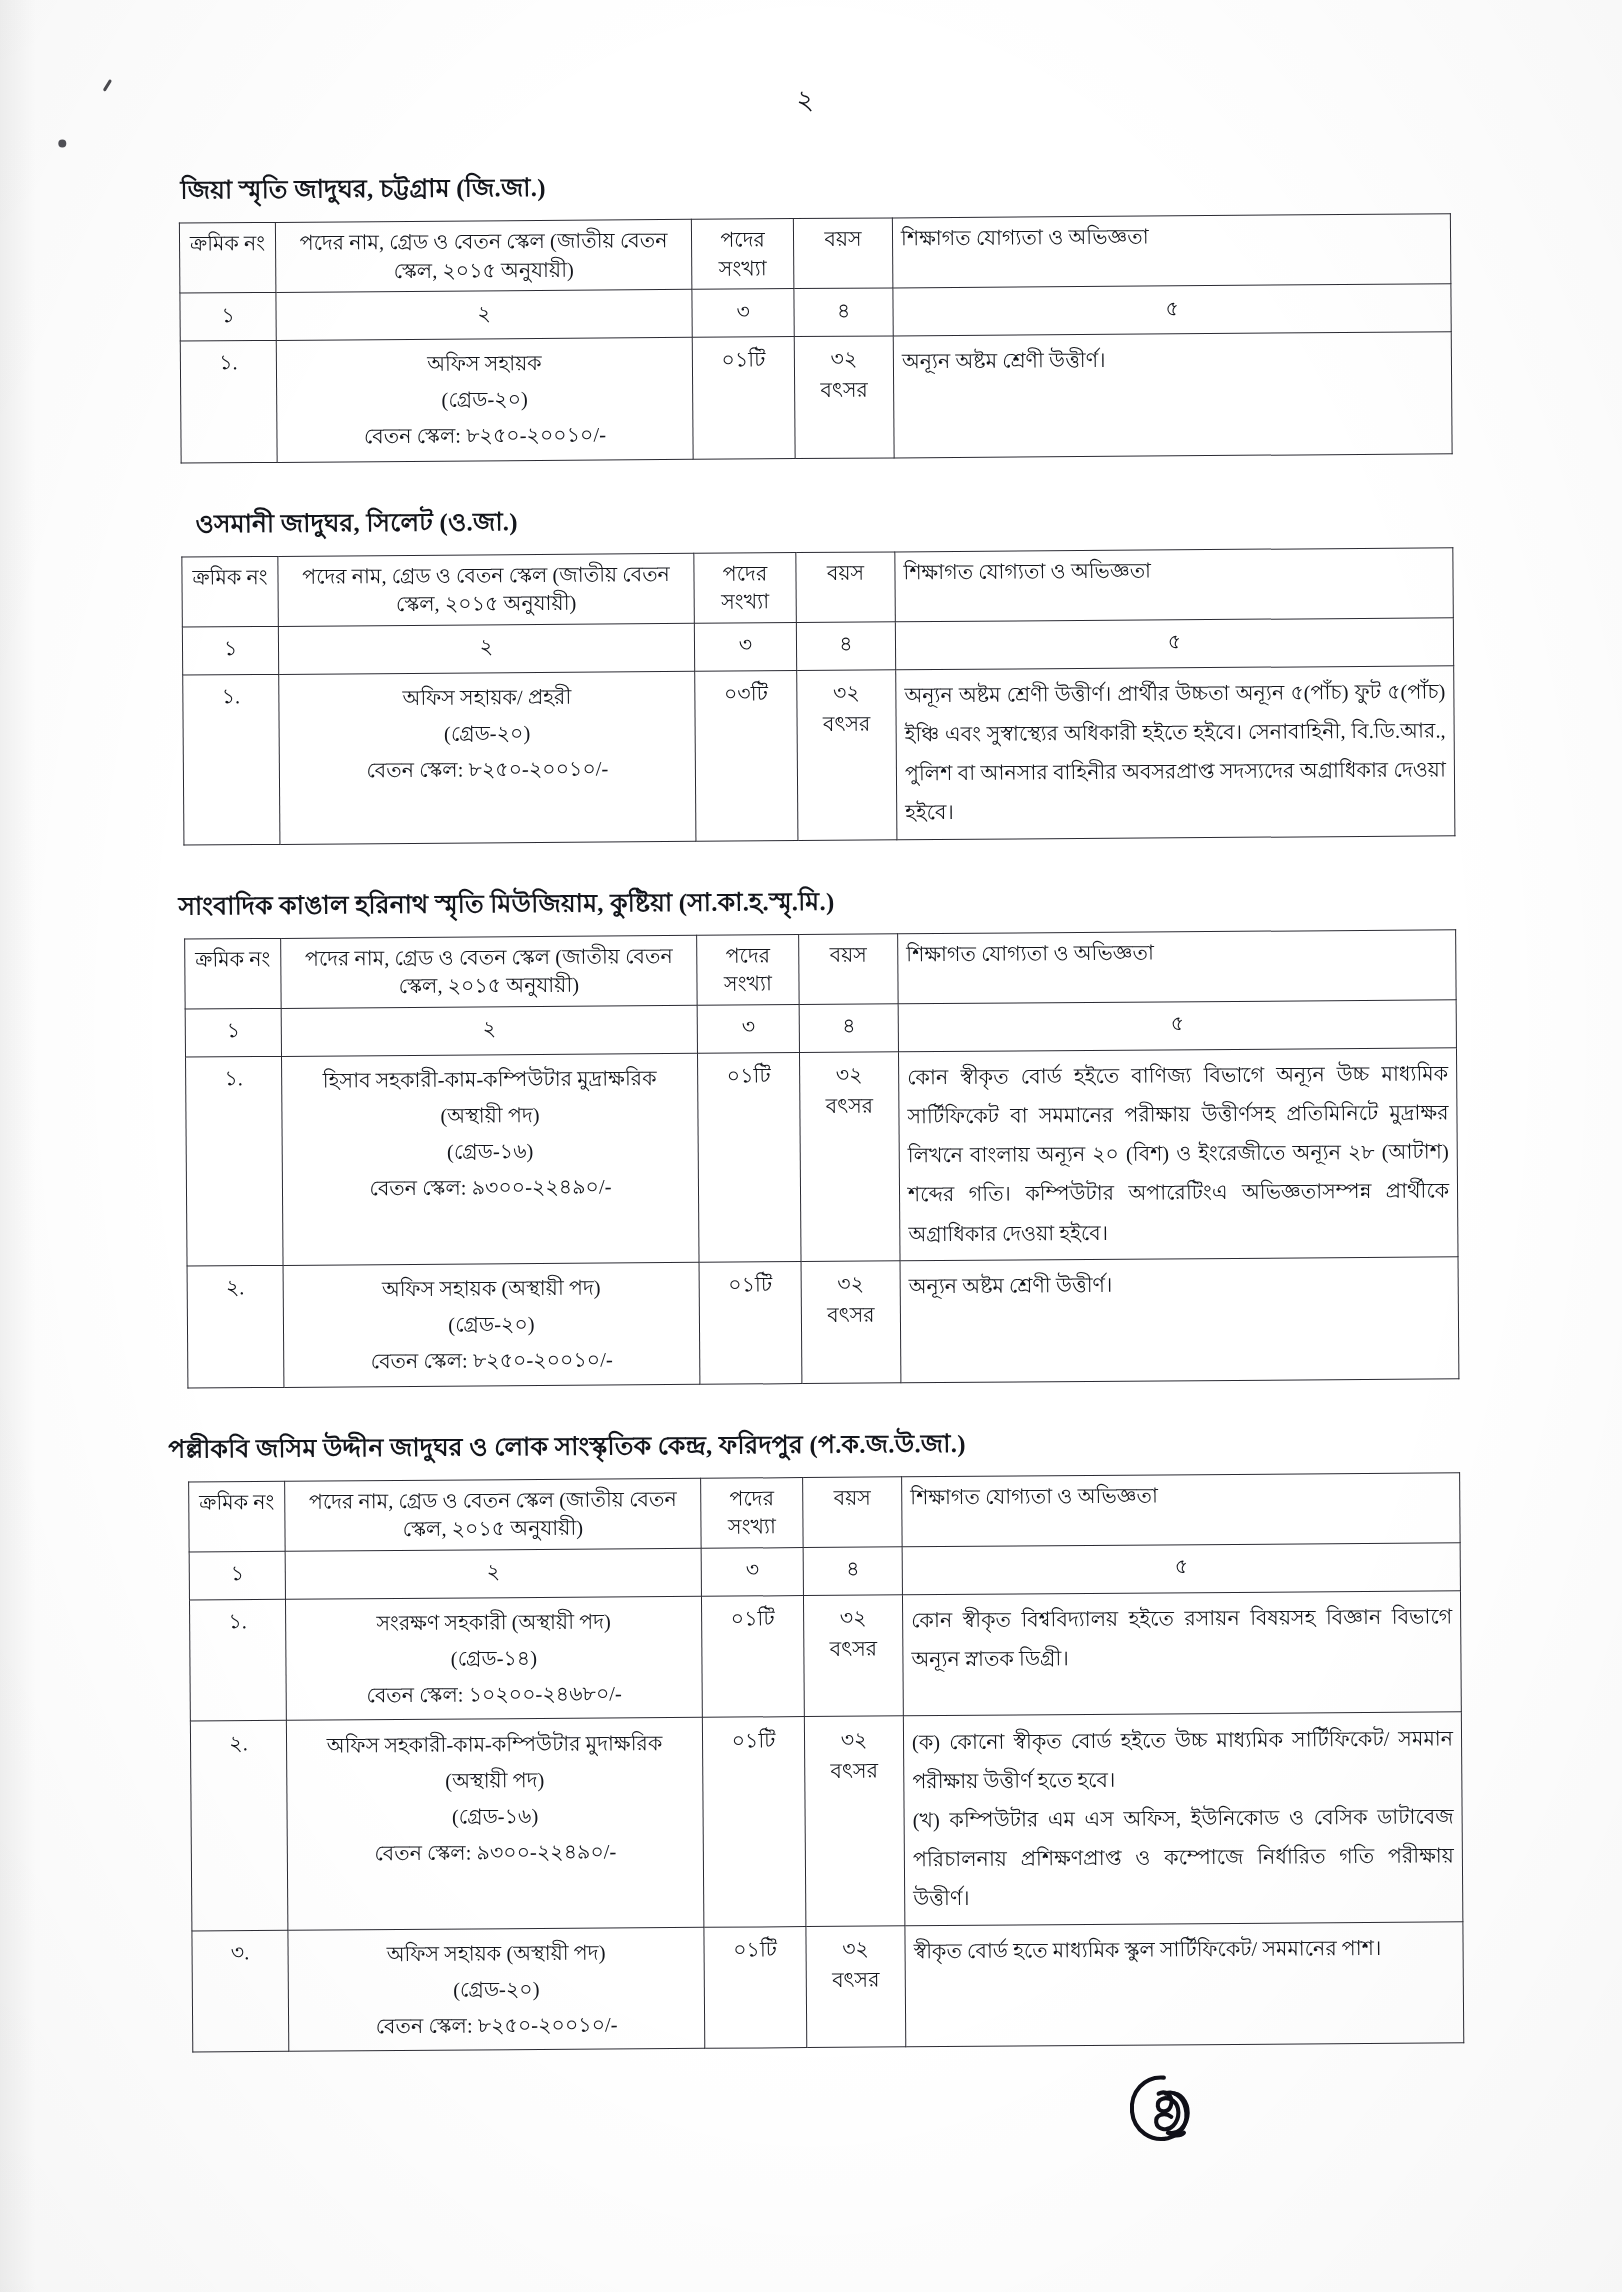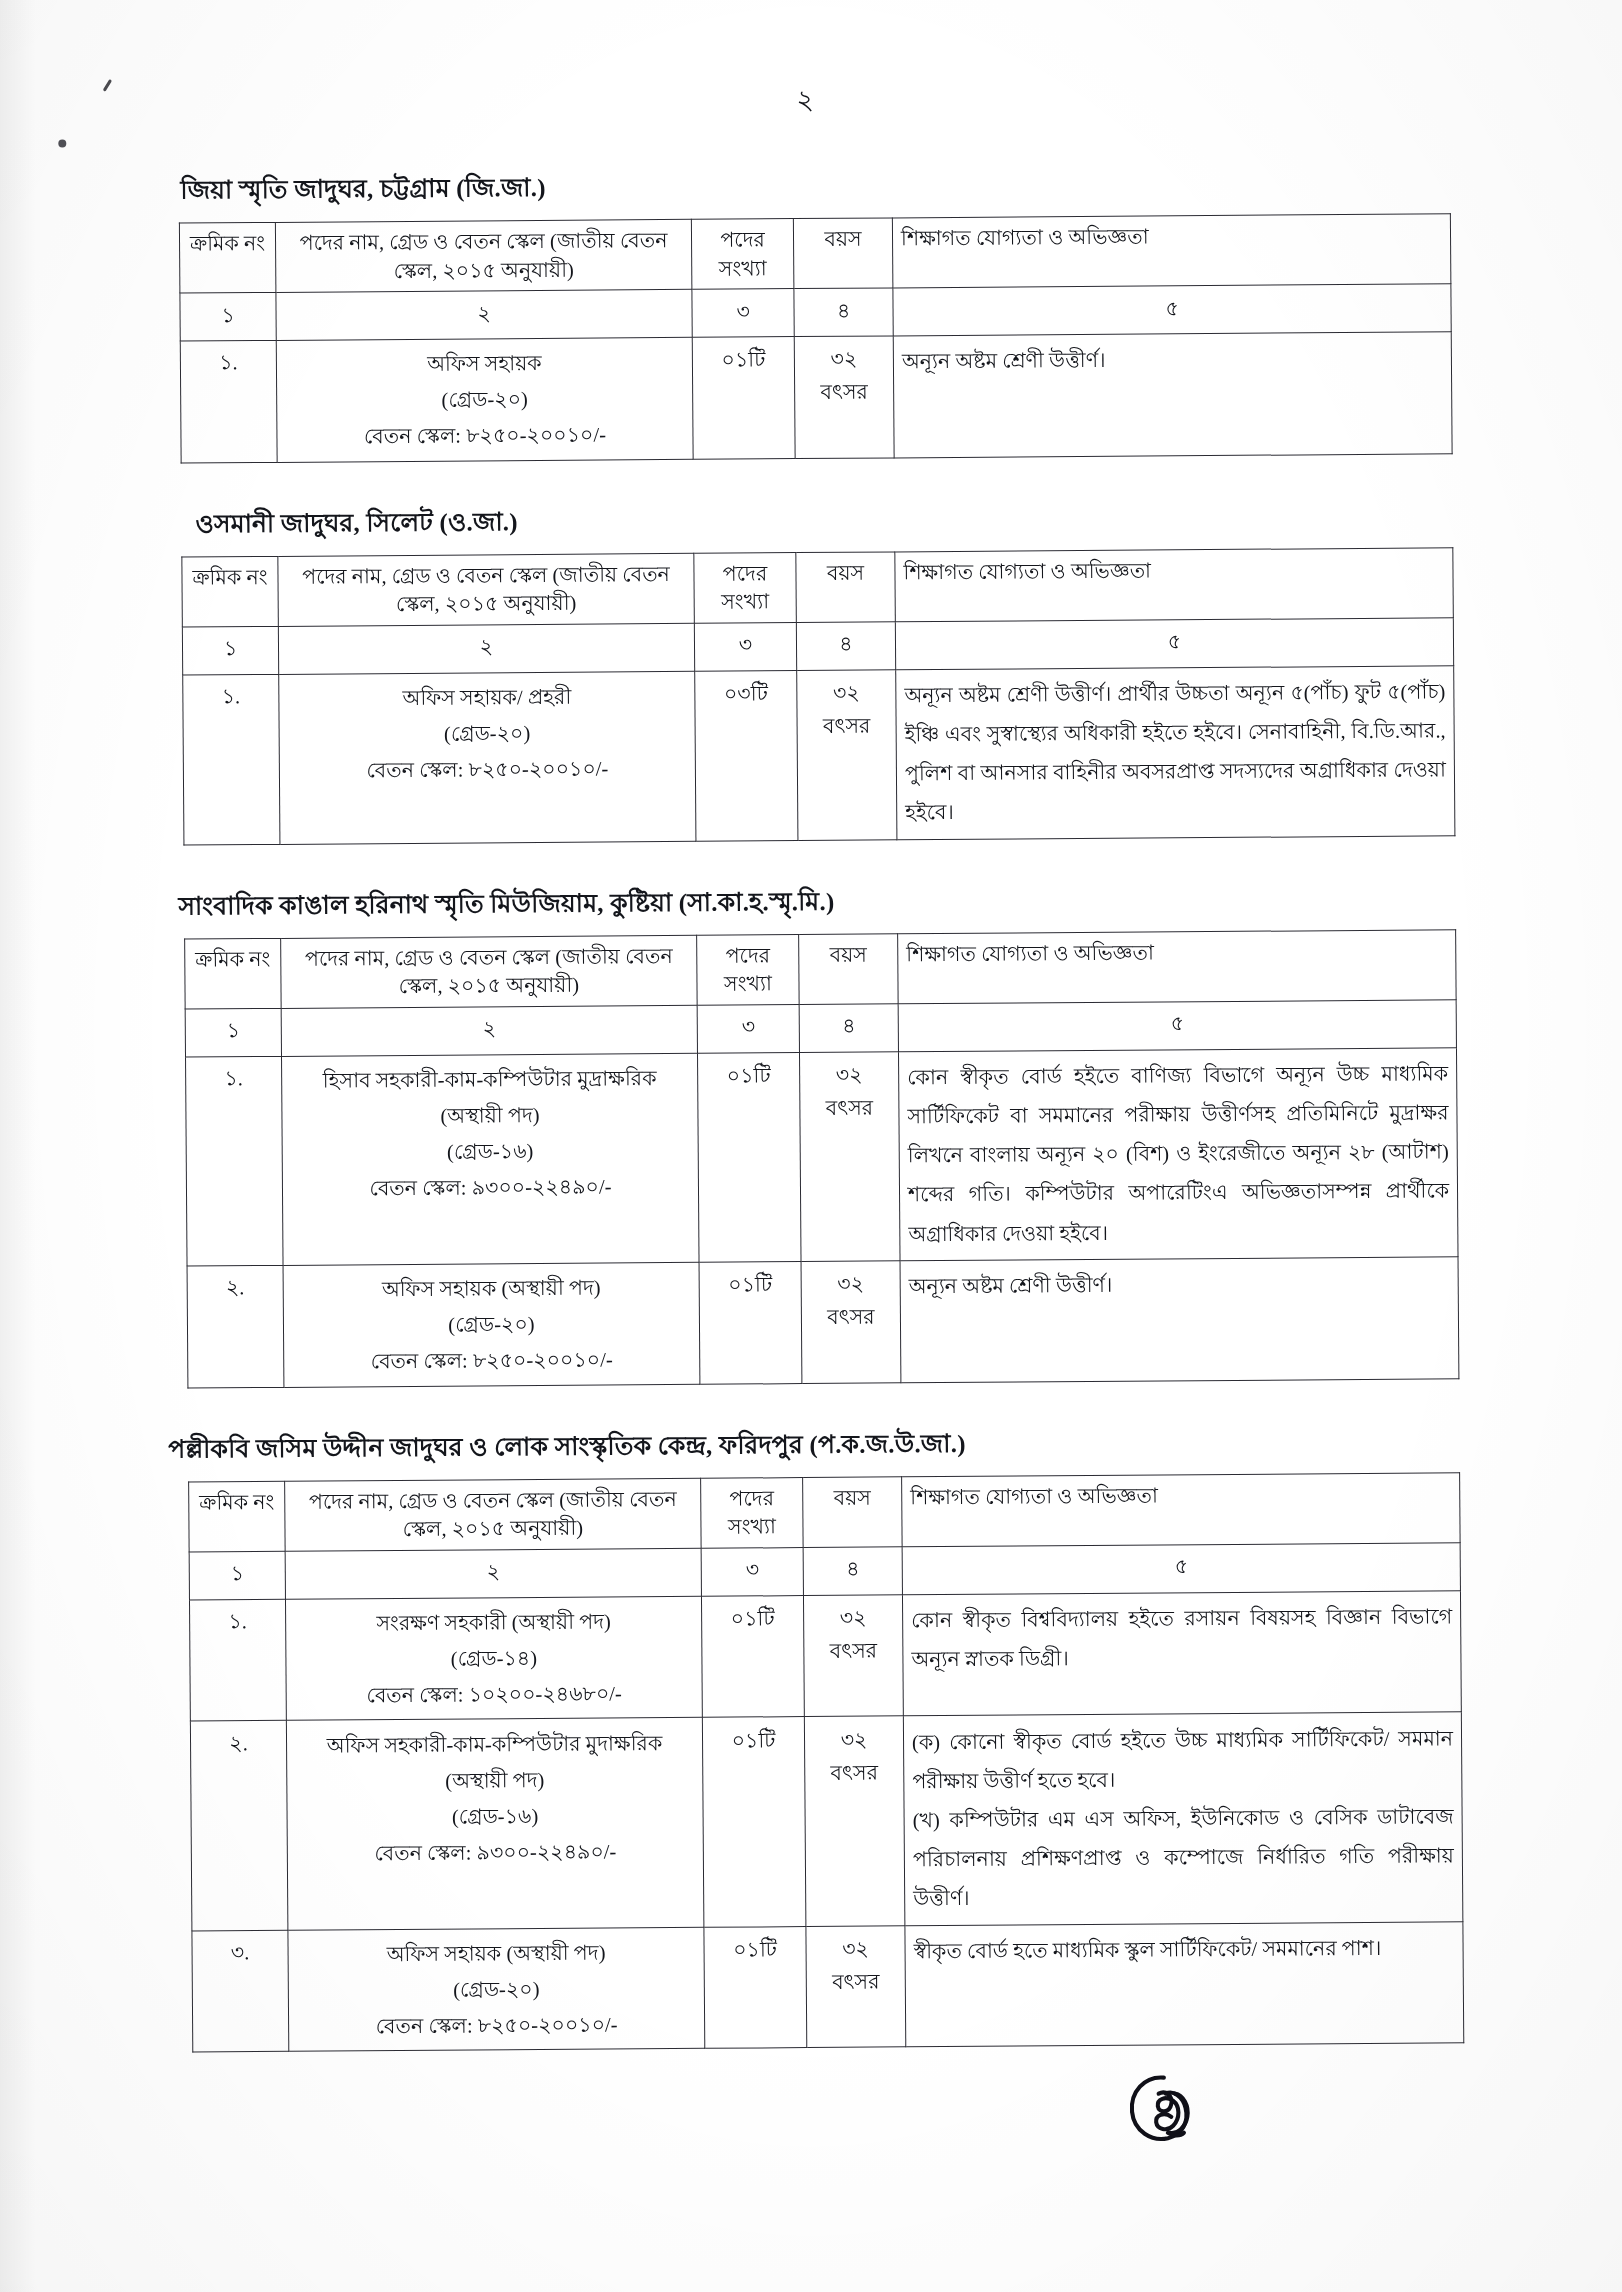--- a/index.html
+++ b/index.html
@@ -101,21 +101,21 @@
   .col-age    { width: 82px;  text-align: center; }
   .col-qual   { width: auto;  text-align: left; }
 
   thead td { text-align: center; line-height: 1.38; padding-top: 8px; padding-bottom: 8px;}
   .numrow td { text-align: center; padding: 3.6px 5.4px 5.4px; font-size: 20.6px; }
 
   .post-cell { line-height: 1.75; padding-top: 9px; padding-bottom: 14.3px; }
   .post-cell .ln { display: block; }
   .post-name { }
   .count-cell, .age-cell { padding-top: 10.7px; line-height: 1.6; }
-  .age-cell .yr { display: block; }
+  .age-cell .yr { display: block; font-family: Liberation Mono, monospace; }
 
   .qual-cell {
     text-align: justify;
     text-justify: inter-word;
     line-height: 1.9;
     padding: 10.7px 14.3px 12.5px 12.5px;
   }
   .qual-cell p { margin: 0; }
 
   .sig {

